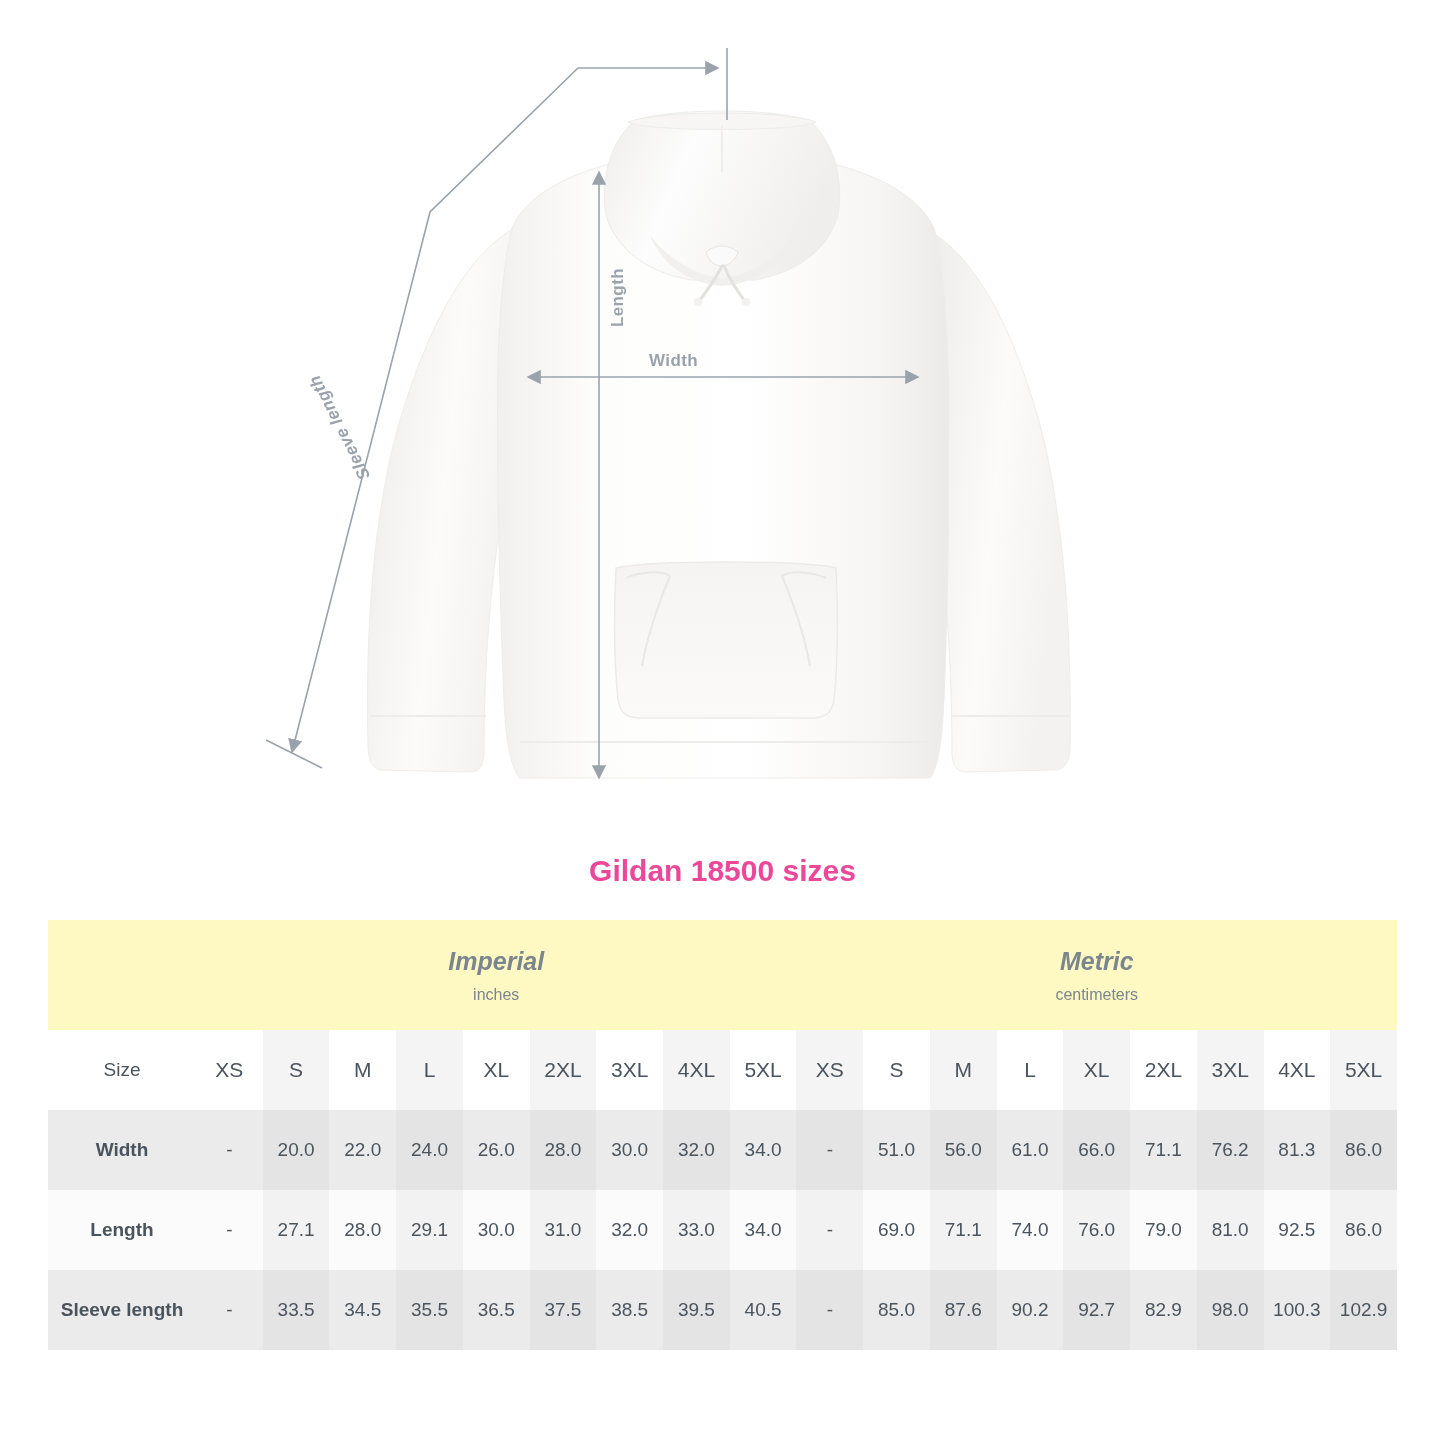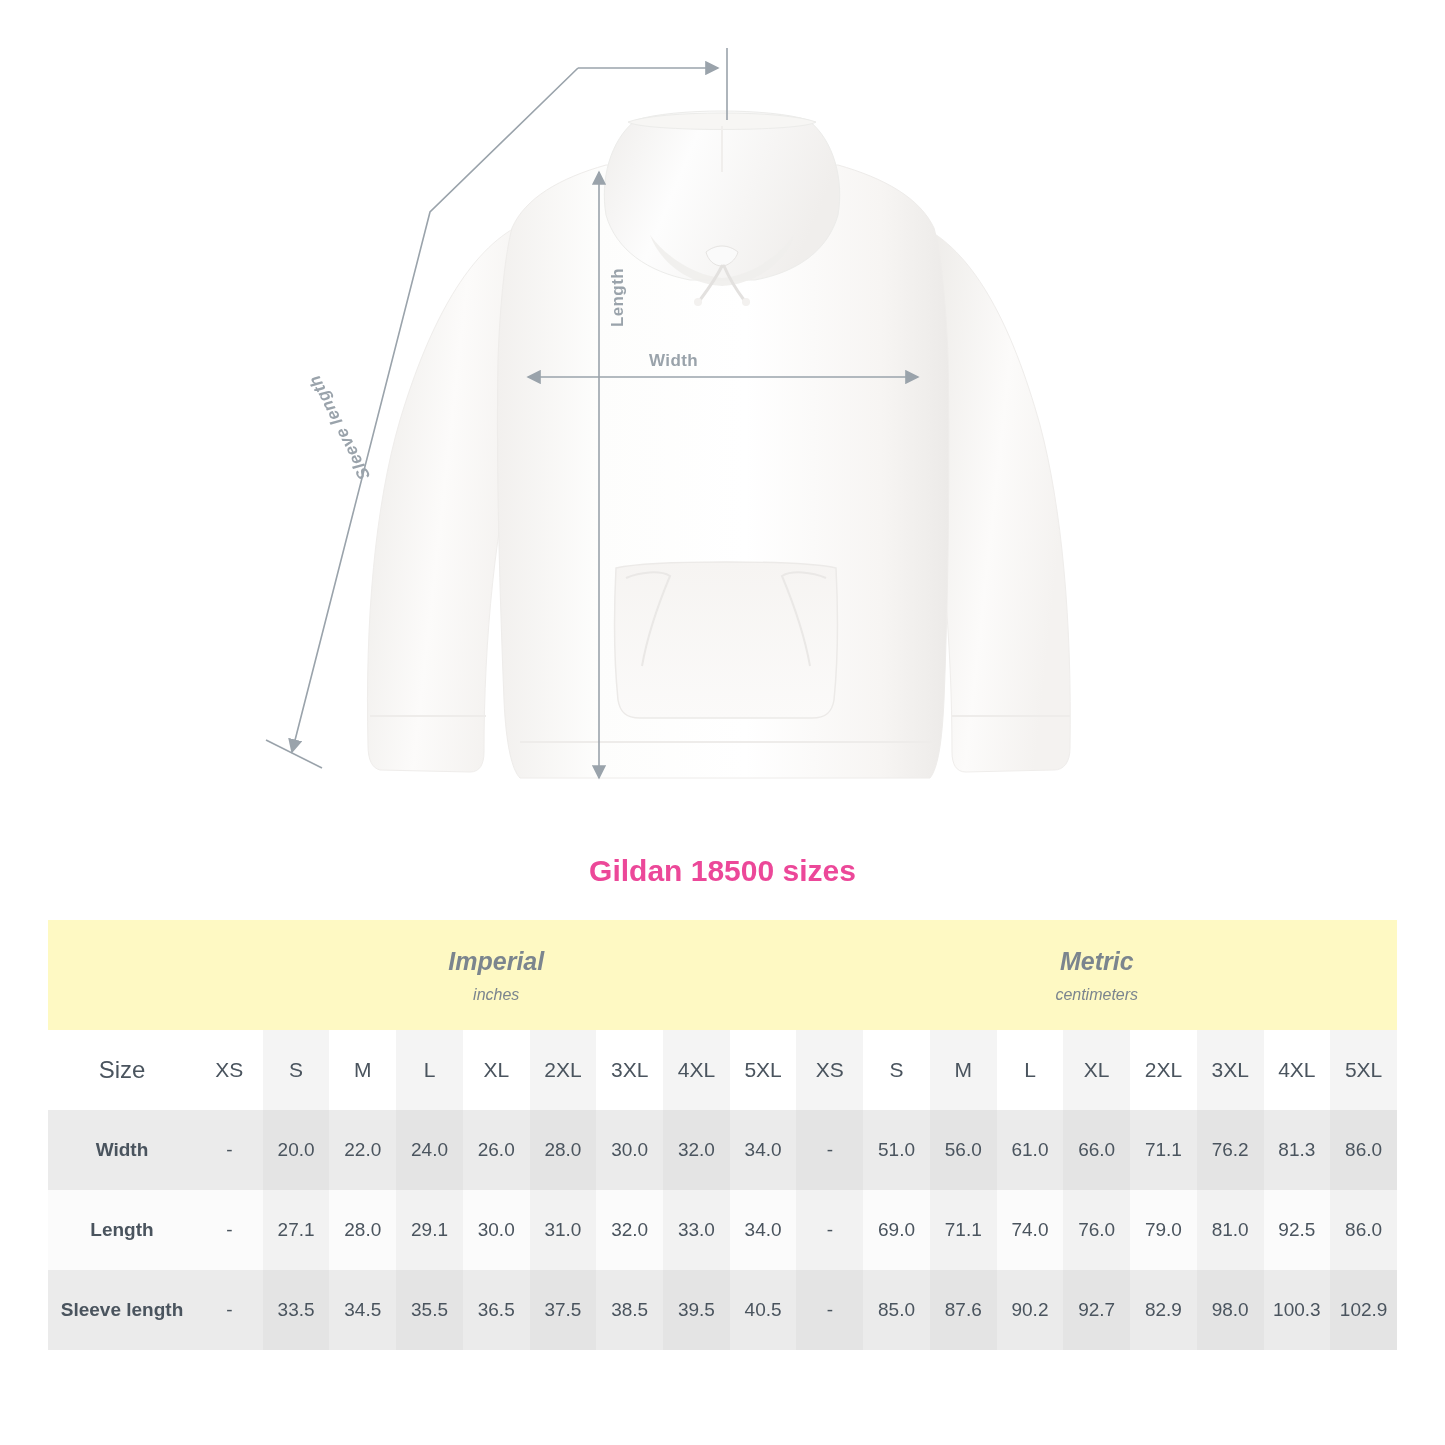--- a/index.html
+++ b/index.html
@@ -97,33 +97,32 @@
   }
   .unit-title {
     font-size: 25px;
     font-style: italic;
     font-weight: bold;
     color: #7b858e;
     line-height: 1.25;
   }
   .unit-sub {
     font-size: 16px;
-    font-style: italic;
     color: #7b858e;
     margin-top: 8px;
   }
   .hdr-row td {
     height: 78px;
     font-size: 21px;
     font-weight: bold;
     color: #4a545e;
     background: #ffffff;
   }
   .hdr-row td.rowhead {
-    font-size: 24px;
+    font-size: 19px;
   }
   .data-row td {
     height: 78px;
     font-size: 19px;
     color: #4a545e;
   }
   .data-row td.rowhead {
     font-weight: bold;
   }
   .shade-a td { background: #ebebeb; }

